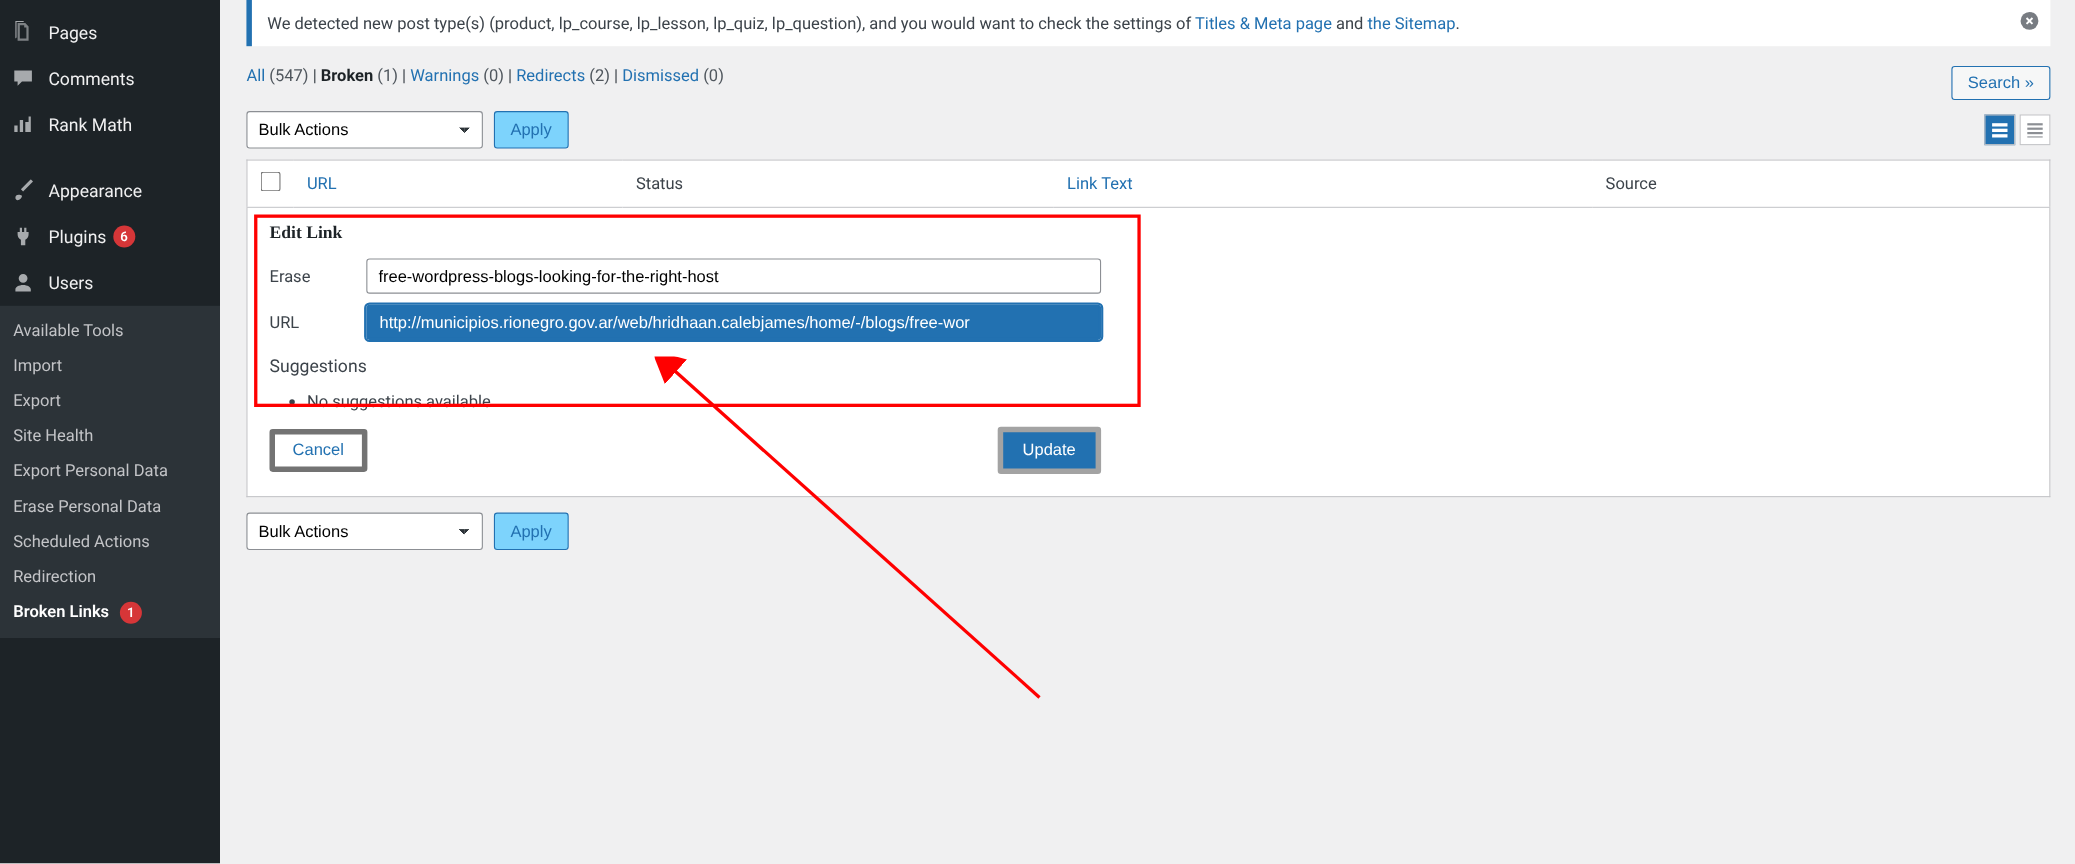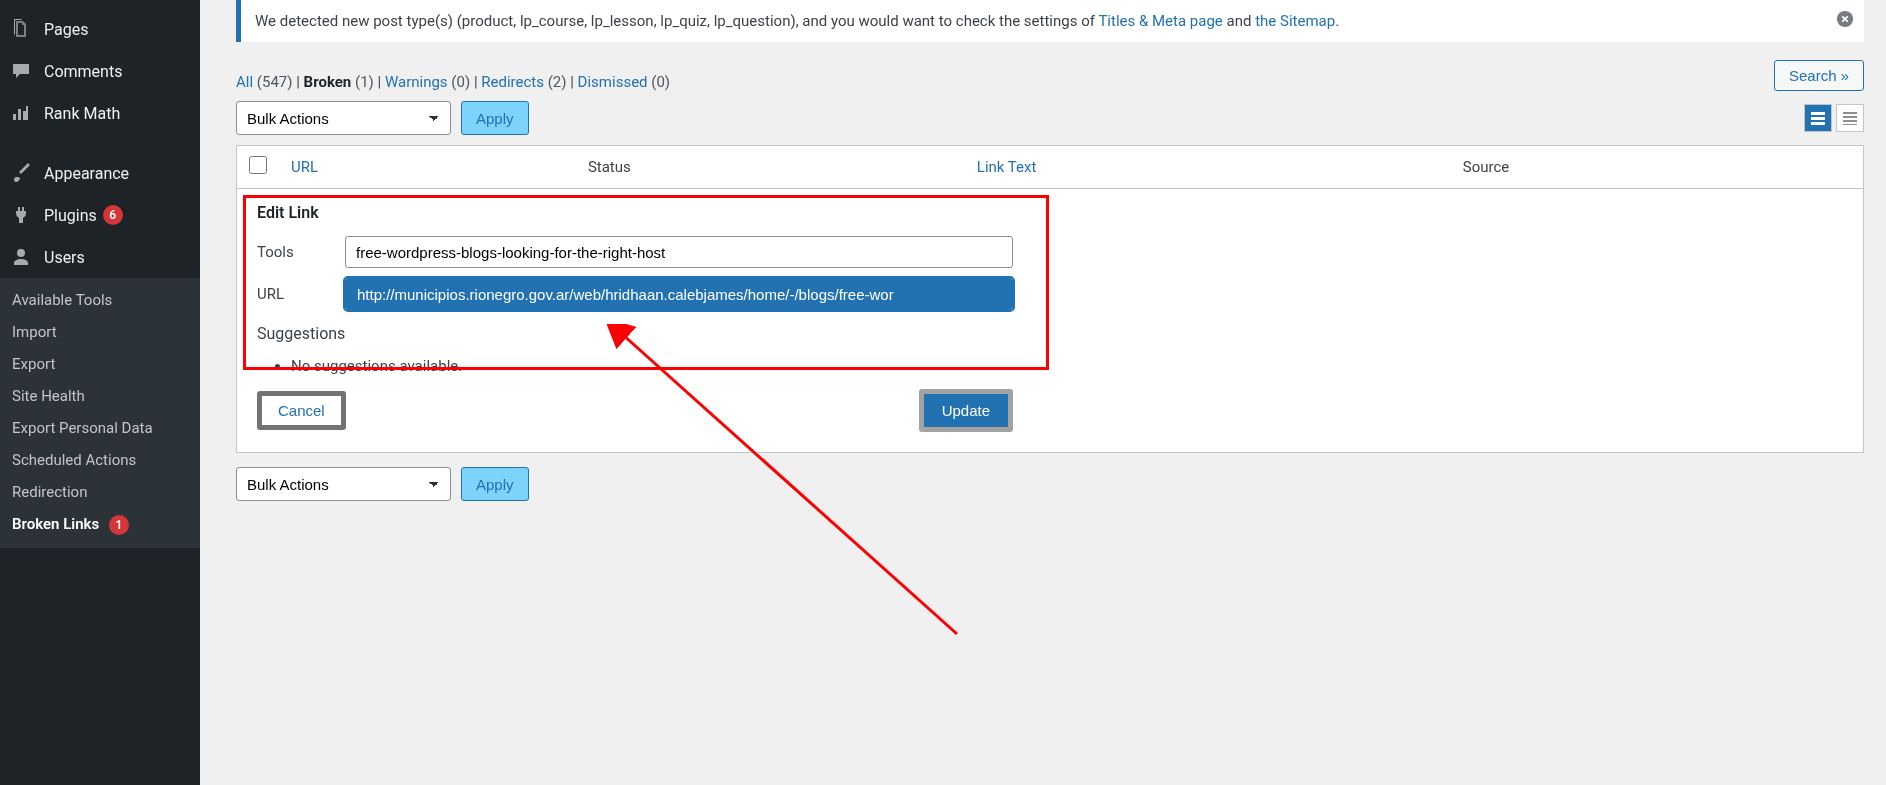--- a/index.html
+++ b/index.html
@@ -1,37 +1,37 @@
 <!DOCTYPE html>
 <html><head>
 <meta charset="utf-8">
 <style>
 * { box-sizing: border-box; margin: 0; padding: 0; }
 body { font-family: -apple-system, BlinkMacSystemFont, "Segoe UI", Roboto, sans-serif; font-size: 14px; color: #3c434a; background: #f0f0f1; width: 1886px; height: 785px; overflow: hidden; }
-.wrap { display: flex; height: 100%; gap: 12px; }
+.wrap { display: flex; height: 100%; }
 
 
 .sidebar { width: 200px; background: #1d2327; color: #fff; flex-shrink: 0; padding-top: 8px; }
 .menu-item { display: flex; align-items: center; padding: 10px 10px; cursor: pointer; color: #f0f0f1; font-size: 16px; position: relative; }
 .menu-item .icon { width: 22px; height: 22px; margin-right: 12px; display: inline-flex; align-items: center; justify-content: center; fill: #a7aaad; }
 .menu-item.active { background: #2271b1; color: #fff; }
 .menu-item.active .icon { fill: #fff; }
 .menu-item.active::after { content: ""; position: absolute; right: -9px; top: 50%; transform: translateY(-50%); border: 10px solid transparent; border-right-color: #f0f0f1; }
 .submenu { background: #2c3338; padding: 6px 0; }
 .submenu-item { display: block; padding: 7px 12px; color: #c3c4c7; font-size: 15px; cursor: pointer; }
 .submenu-item.current { color: #fff; font-weight: 600; }
 .badge { display: inline-flex; align-items: center; justify-content: center; min-width: 20px; height: 20px; background: #d63638; color: #fff; font-size: 12px; border-radius: 10px; margin-left: 6px; padding: 0 6px; font-weight: 600; }
 
 
 .main { flex: 1; padding: 0 22px 20px 24px; }
 .notice { background: #fff; border-left: 5px solid #2271b1; margin: 0 0 18px 0; padding: 12px 40px 12px 14px; position: relative; font-size: 15px; }
 .notice .dismiss { position: absolute; right: 10px; top: 10px; cursor: pointer; color: #787c82; font-size: 16px; }
 .notice a { color: #2271b1; text-decoration: none; }
 
-.filters-row { display: flex; justify-content: space-between; align-items: flex-end; margin-bottom: 10px; }
+.filters-row { display: flex; justify-content: space-between; align-items: flex-start; margin-bottom: 10px; }
 .filters { font-size: 15px; }
 .filters a { color: #2271b1; text-decoration: none; }
 .filters .count { color: #50575e; }
 .filters strong { color: #1d2327; }
 .search-btn { border: 1px solid #2271b1; background: #f6f7f7; color: #2271b1; padding: 6px 14px; border-radius: 3px; cursor: pointer; font-size: 15px; }
 
 .bulk-row { display: flex; align-items: center; gap: 10px; margin-bottom: 10px; }
 .bulk-select { padding: 5px 30px 5px 10px; border: 1px solid #8c8f94; border-radius: 3px; font-size: 15px; background: #fff; appearance: none; background-image: linear-gradient(45deg, transparent 50%, #2c3338 50%), linear-gradient(135deg, #2c3338 50%, transparent 50%); background-position: calc(100% - 16px) center, calc(100% - 11px) center; background-size: 5px 5px, 5px 5px; background-repeat: no-repeat; width: 215px; height: 34px; }
 .apply-btn { border: 1px solid #2271b1; background: #7dd3fc; color: #2271b1; padding: 5px 14px; border-radius: 3px; cursor: pointer; font-size: 15px; height: 34px; }
 .view-toggle { margin-left: auto; display: flex; gap: 4px; }
@@ -40,21 +40,21 @@
 .view-btn.active svg { fill: #fff; }
 
 table.list { width: 100%; border: 1px solid #c3c4c7; background: #fff; border-collapse: collapse; }
 table.list th { text-align: left; padding: 10px 12px; font-weight: 400; font-size: 15px; border-bottom: 1px solid #c3c4c7; }
 table.list th a { color: #2271b1; text-decoration: none; }
 .cb-col { width: 40px; text-align: center; }
 .cb-col input { width: 18px; height: 18px; }
 
 .edit-panel { border: 1px solid #c3c4c7; border-top: none; background: #fff; padding: 14px 20px 20px 20px; position: relative; }
 .highlight-box { border: 3px solid #ff0000; position: absolute; top: 6px; left: 6px; width: 806px; height: 175px; pointer-events: none; }
-.edit-panel h3 { font-size: 16px; font-weight: 600; margin-bottom: 14px; color: #1d2327; }
+.edit-panel h3 { font-size: 16px; font-weight: 600; margin-bottom: 14px; color: #1d2327; font-family: Liberation Serif, serif; }
 .form-row { display: flex; align-items: center; margin-bottom: 10px; }
 .form-row label { width: 88px; font-size: 15px; }
 .form-row input[type="text"] { width: 668px; padding: 5px 10px; border: 1px solid #8c8f94; border-radius: 3px; font-size: 15px; height: 32px; }
 .url-input { background: #2271b1 !important; color: #fff !important; border: 2px solid #2271b1 !important; outline: 2px solid #2271b1; }
 .url-input::selection { background: #2271b1; color: #fff; }
 .suggestions-h { font-size: 16px; font-weight: 400; margin: 14px 0 8px 0; }
 .suggestions-list { padding: 6px 0 14px 24px; list-style: disc; margin-left: 10px; }
 .suggestions-list li { font-size: 15px; }
 .btn-row { display: flex; justify-content: space-between; align-items: center; width: 756px; }
 .cancel-btn { border: 5px solid #737373; background: #fff; color: #2271b1; padding: 6px 16px; border-radius: 3px; cursor: pointer; font-size: 15px; }
@@ -118,20 +118,21 @@
           </svg>
         </span>
       <span>Users</span>
     </div>
     <div class="submenu">
       <a class="submenu-item">Available Tools</a>
       <a class="submenu-item">Import</a>
       <a class="submenu-item">Export</a>
       <a class="submenu-item">Site Health</a>
       <a class="submenu-item">Export Personal Data</a>
+      <a class="submenu-item">Erase Personal Data</a>
       <a class="submenu-item">Scheduled Actions</a>
       <a class="submenu-item">Redirection</a>
       <a class="submenu-item current">
         <span>Broken Links</span>
         <span class="badge">1</span>
       </a>
     </div>
   </div>
 
   <div class="main">
@@ -192,21 +193,21 @@
           <th><a href="#">Link Text</a></th>
           <th>Source</th>
         </tr>
       </thead>
     </table>
 
     <div class="edit-panel">
       <div class="highlight-box"></div>
       <h3>Edit Link</h3>
       <div class="form-row">
-        <label>Tools</label>
+        <label>Erase</label>
         <input type="text" value="free-wordpress-blogs-looking-for-the-right-host" style="">
       </div>
       <div class="form-row">
         <label>URL</label>
         <input type="text" class="url-input" value="http://municipios.rionegro.gov.ar/web/hridhaan.calebjames/home/-/blogs/free-wor" style="">
       </div>
       <h4 class="suggestions-h">Suggestions</h4>
       <ul class="suggestions-list">
         <li>No suggestions available.</li>
       </ul>

